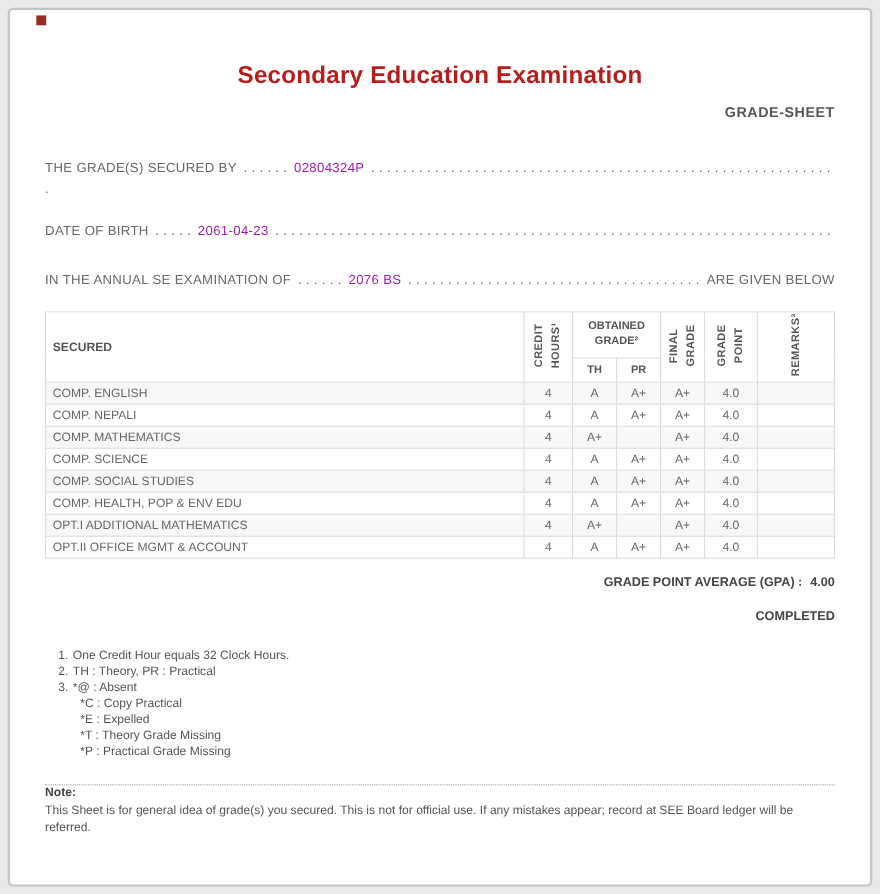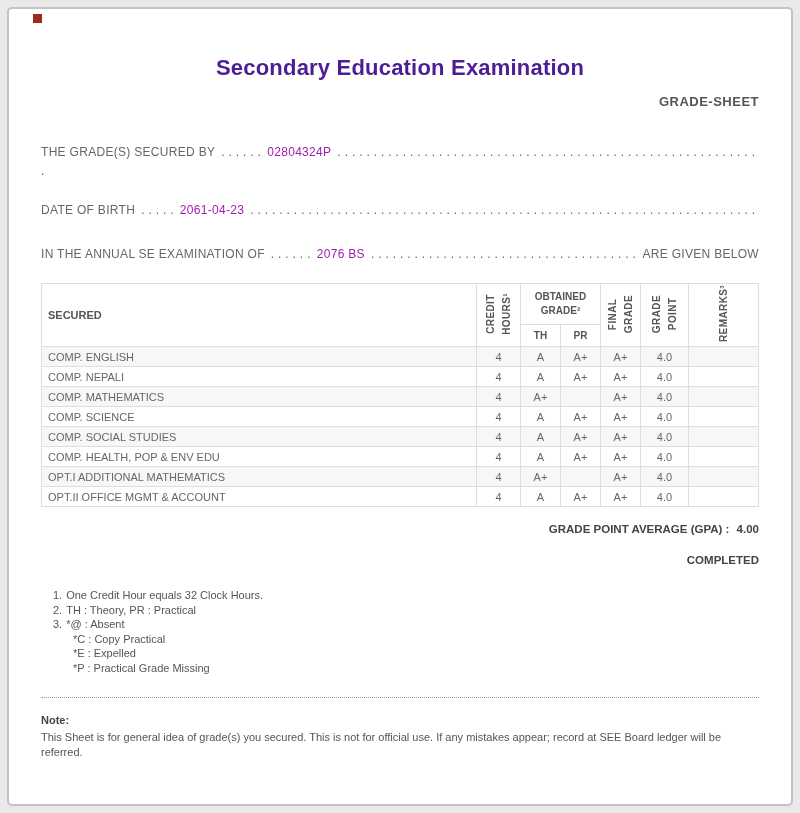--- a/index.html
+++ b/index.html
@@ -34,21 +34,21 @@
     left: 24px;
     width: 9px;
     height: 9px;
     background: #9b2a22;
   }
   .doc-title {
     margin-top: 46px;
     text-align: center;
     font-size: 22px;
     font-weight: bold;
-    color: #4c1d95;
+    color: #b91c1c;
     letter-spacing: 0.2px;
   }
   .doc-subtitle {
     margin-top: 13px;
     text-align: right;
     font-size: 13px;
     font-weight: bold;
     color: #555;
     letter-spacing: 0.5px;
   }
@@ -158,21 +158,20 @@
   .fn { margin-left: 12px; }
   .fn .fn-num { margin-right: 4px; }
   .fn-sub { margin-left: 32px; }
 
   .dotted-divider {
     margin-top: 22px;
     border-top: 1px dotted #9e9e9e;
     height: 0;
   }
   .note-block {
-    margin-top: 15px;
     font-size: 11px;
     color: #555;
     line-height: 1.35;
   }
   .note-label {
     font-weight: bold;
     color: #444;
     margin-bottom: 2px;
   }
   .note-text { max-width: 720px; }
@@ -327,20 +326,21 @@
         <span class="fn-num">1.</span><span>One Credit Hour equals 32 Clock Hours.</span>
       </div>
       <div class="fn">
         <span class="fn-num">2.</span><span>TH : Theory, PR : Practical</span>
       </div>
       <div class="fn">
         <span class="fn-num">3.</span><span>*@ : Absent</span>
       </div>
       <div class="fn-sub">*C : Copy Practical</div>
       <div class="fn-sub">*E : Expelled</div>
+      <div class="fn-sub">*T : Theory Grade Missing</div>
       <div class="fn-sub">*P : Practical Grade Missing</div>
     </div>
 
     <div class="dotted-divider"></div>
 
     <div class="note-block">
       <div class="note-label">Note:</div>
       <div class="note-text">This Sheet is for general idea of grade(s) you secured. This is not for official use. If any mistakes appear; record at SEE Board ledger will be referred.</div>
     </div>
 

